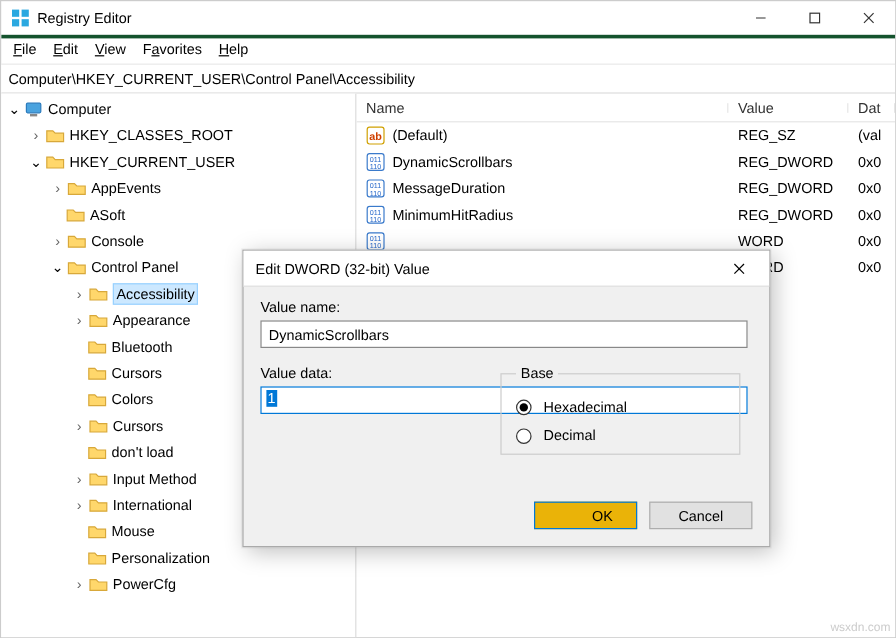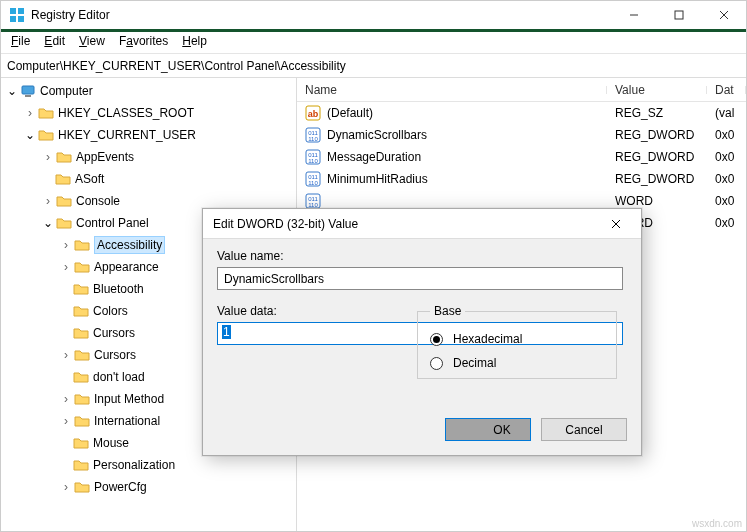--- a/index.html
+++ b/index.html
@@ -117,21 +117,21 @@
   .rdot.on::after{content:"";width:7px;height:7px;background:#000;border-radius:50%;}
   .dlgbuttons{
     position:absolute;right:14px;bottom:14px;display:flex;gap:10px;
   }
   .btn{
     width:86px;height:23px;
     background:#e1e1e1;border:1px solid #adadad;
     display:flex;align-items:center;justify-content:center;
     font-size:12px;
   }
-  .btn.default{ border:1px solid #0078d7; background:#a3a3a3;padding-left:28px;}
+  .btn.default{ border:1px solid #0078d7; background:#eab308;padding-left:28px;}
   .sel-inp{background:#0078d7;color:#fff;padding:0 1px;}
   .watermark{position:absolute;right:4px;bottom:2px;color:#ccc;font-size:10px;}
 </style>
 </head>
 <body>
 
 <div class="titlebar">
   <span class="app-icon">
     <svg width="16" height="16" viewBox="0 0 16 16">
         <rect x="1" y="1" width="6" height="6" fill="#2aa8e0"></rect>
@@ -251,28 +251,28 @@
         <span class="foldericon"><svg width="16" height="16" viewBox="0 0 16 16">
             <path d="M1 4h5l2 2h7v7H1z" fill="#ffd76b" stroke="#d8a83a"></path>
           </svg></span>
         <span class="label">Bluetooth</span>
       </div>
     <div class="row">
         <span class="spacer" style="width:72px"></span>
         <span class="foldericon"><svg width="16" height="16" viewBox="0 0 16 16">
             <path d="M1 4h5l2 2h7v7H1z" fill="#ffd76b" stroke="#d8a83a"></path>
           </svg></span>
+        <span class="label">Cursors</span>
+      </div>
+    <div class="row">
+        <span class="spacer" style="width:72px"></span>
+        <span class="foldericon"><svg width="16" height="16" viewBox="0 0 16 16">
+            <path d="M1 4h5l2 2h7v7H1z" fill="#ffd76b" stroke="#d8a83a"></path>
+          </svg></span>
         <span class="label">Colors</span>
-      </div>
-    <div class="row">
-        <span class="spacer" style="width:72px"></span>
-        <span class="foldericon"><svg width="16" height="16" viewBox="0 0 16 16">
-            <path d="M1 4h5l2 2h7v7H1z" fill="#ffd76b" stroke="#d8a83a"></path>
-          </svg></span>
-        <span class="label">Cursors</span>
       </div>
     <div class="row">
         <span class="spacer" style="width:58px"></span>
         <span class="chev">›</span>
         <span class="foldericon"><svg width="16" height="16" viewBox="0 0 16 16">
             <path d="M1 4h5l2 2h7v7H1z" fill="#ffd76b" stroke="#d8a83a"></path>
           </svg></span>
         <span class="label">Cursors</span>
       </div>
     <div class="row">

